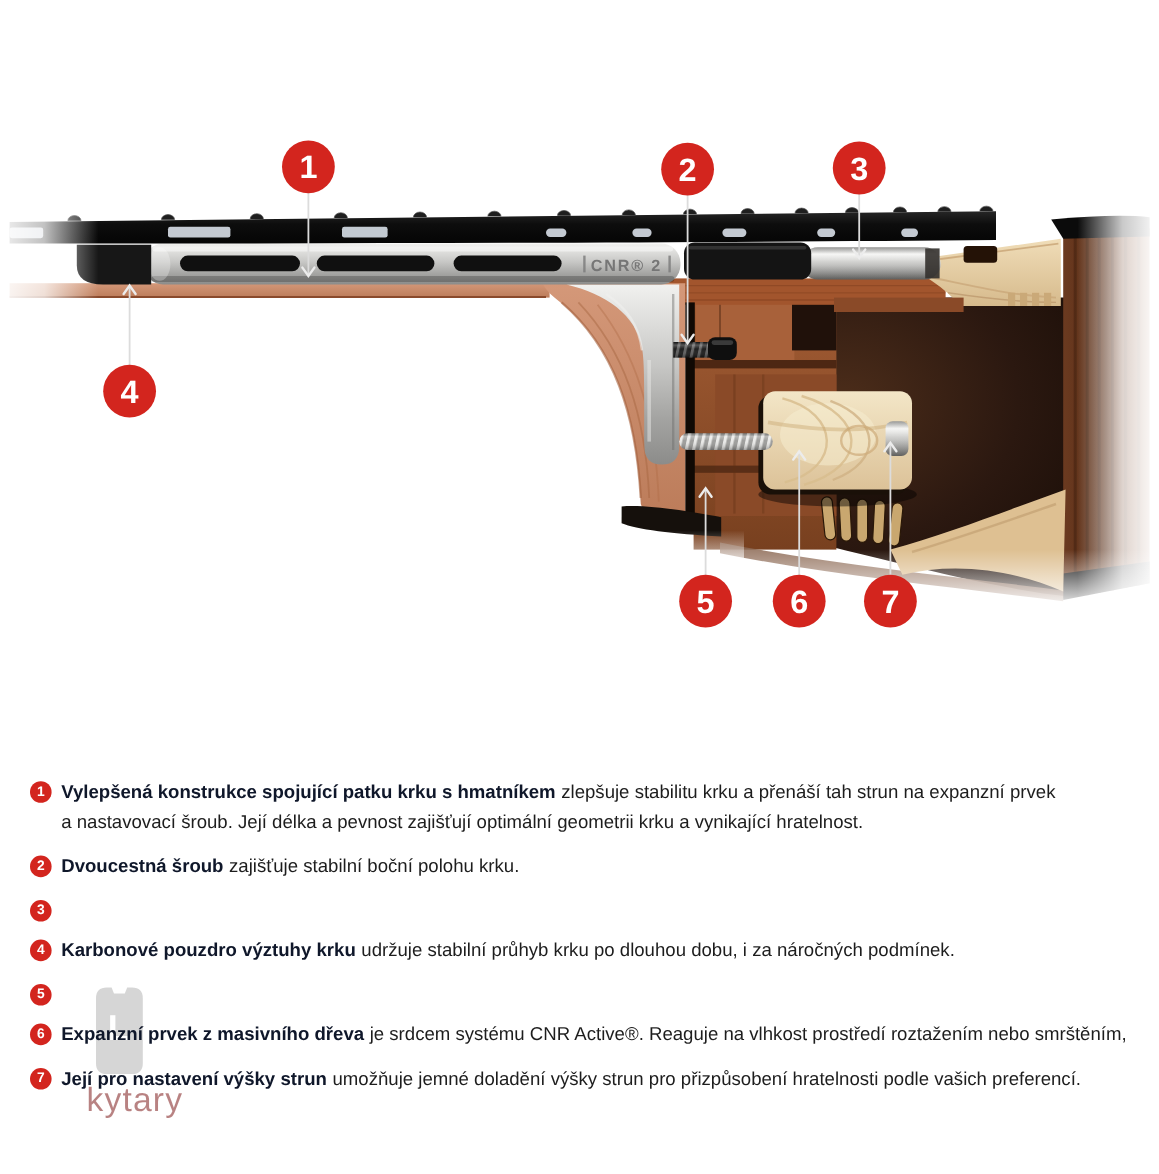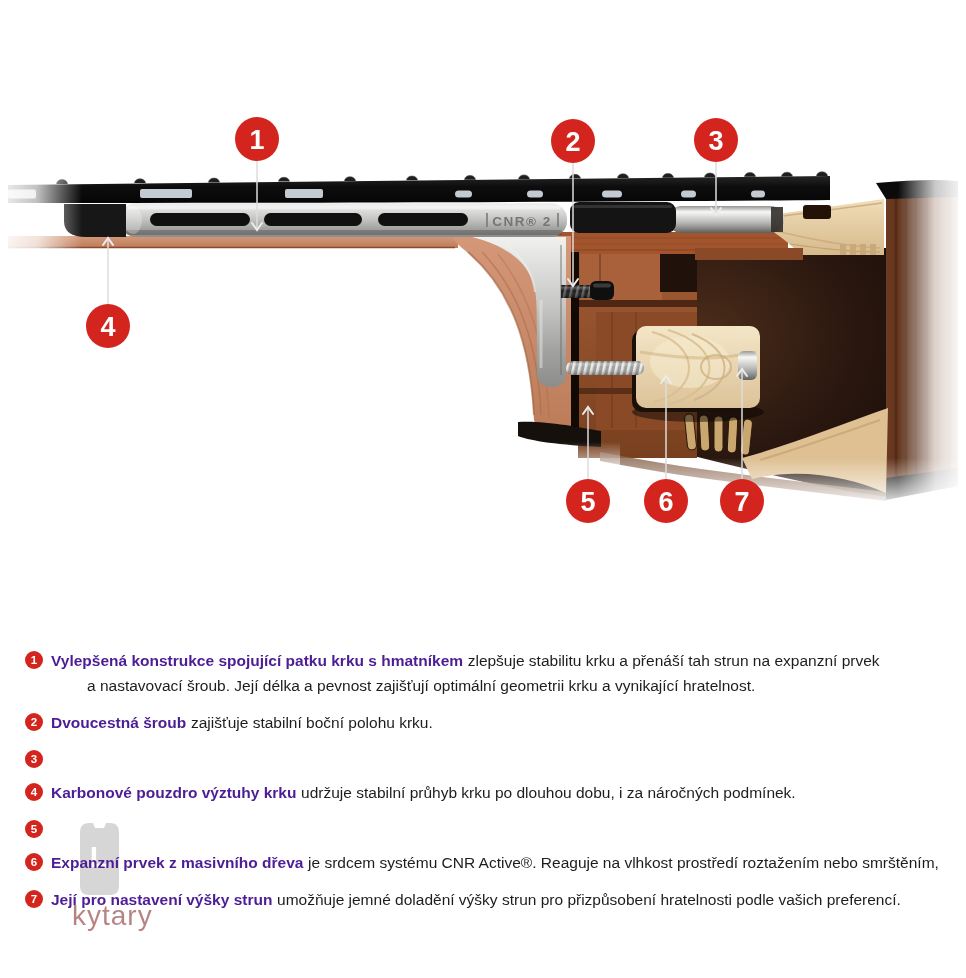--- a/index.html
+++ b/index.html
@@ -17,22 +17,22 @@
 
   
   .legend{position:absolute;left:0;top:648px;width:966px;z-index:3;}
   .row{display:flex;align-items:flex-start;padding-left:25px;margin-bottom:12px;}
   .bullet{
     flex:none;width:18px;height:18px;margin-top:3px;margin-right:8px;
     background:#d3251e;border-radius:50%;color:#fff;font-size:11.5px;font-weight:bold;
     display:flex;align-items:center;justify-content:center;
   }
   .txt{margin:0;font-size:15.5px;line-height:25px;color:#1d1d1d;white-space:nowrap;}
-  .txt b{color:#4c1d95;margin-right:.3em;}
-  .l2{display:block;margin-left:36px;}
+  .txt b{color:#0f172a;margin-right:.3em;}
+  .l2{display:block;}
 </style>
 </head>
 <body>
 
 <div class="stage">
 
   <svg class="diagram" width="966" height="640" viewBox="0 0 966 640">
     <defs>
       <linearGradient id="metalV" x1="0" y1="0" x2="0" y2="1">
         <stop offset="0" stop-color="#f1f1ef"></stop>

